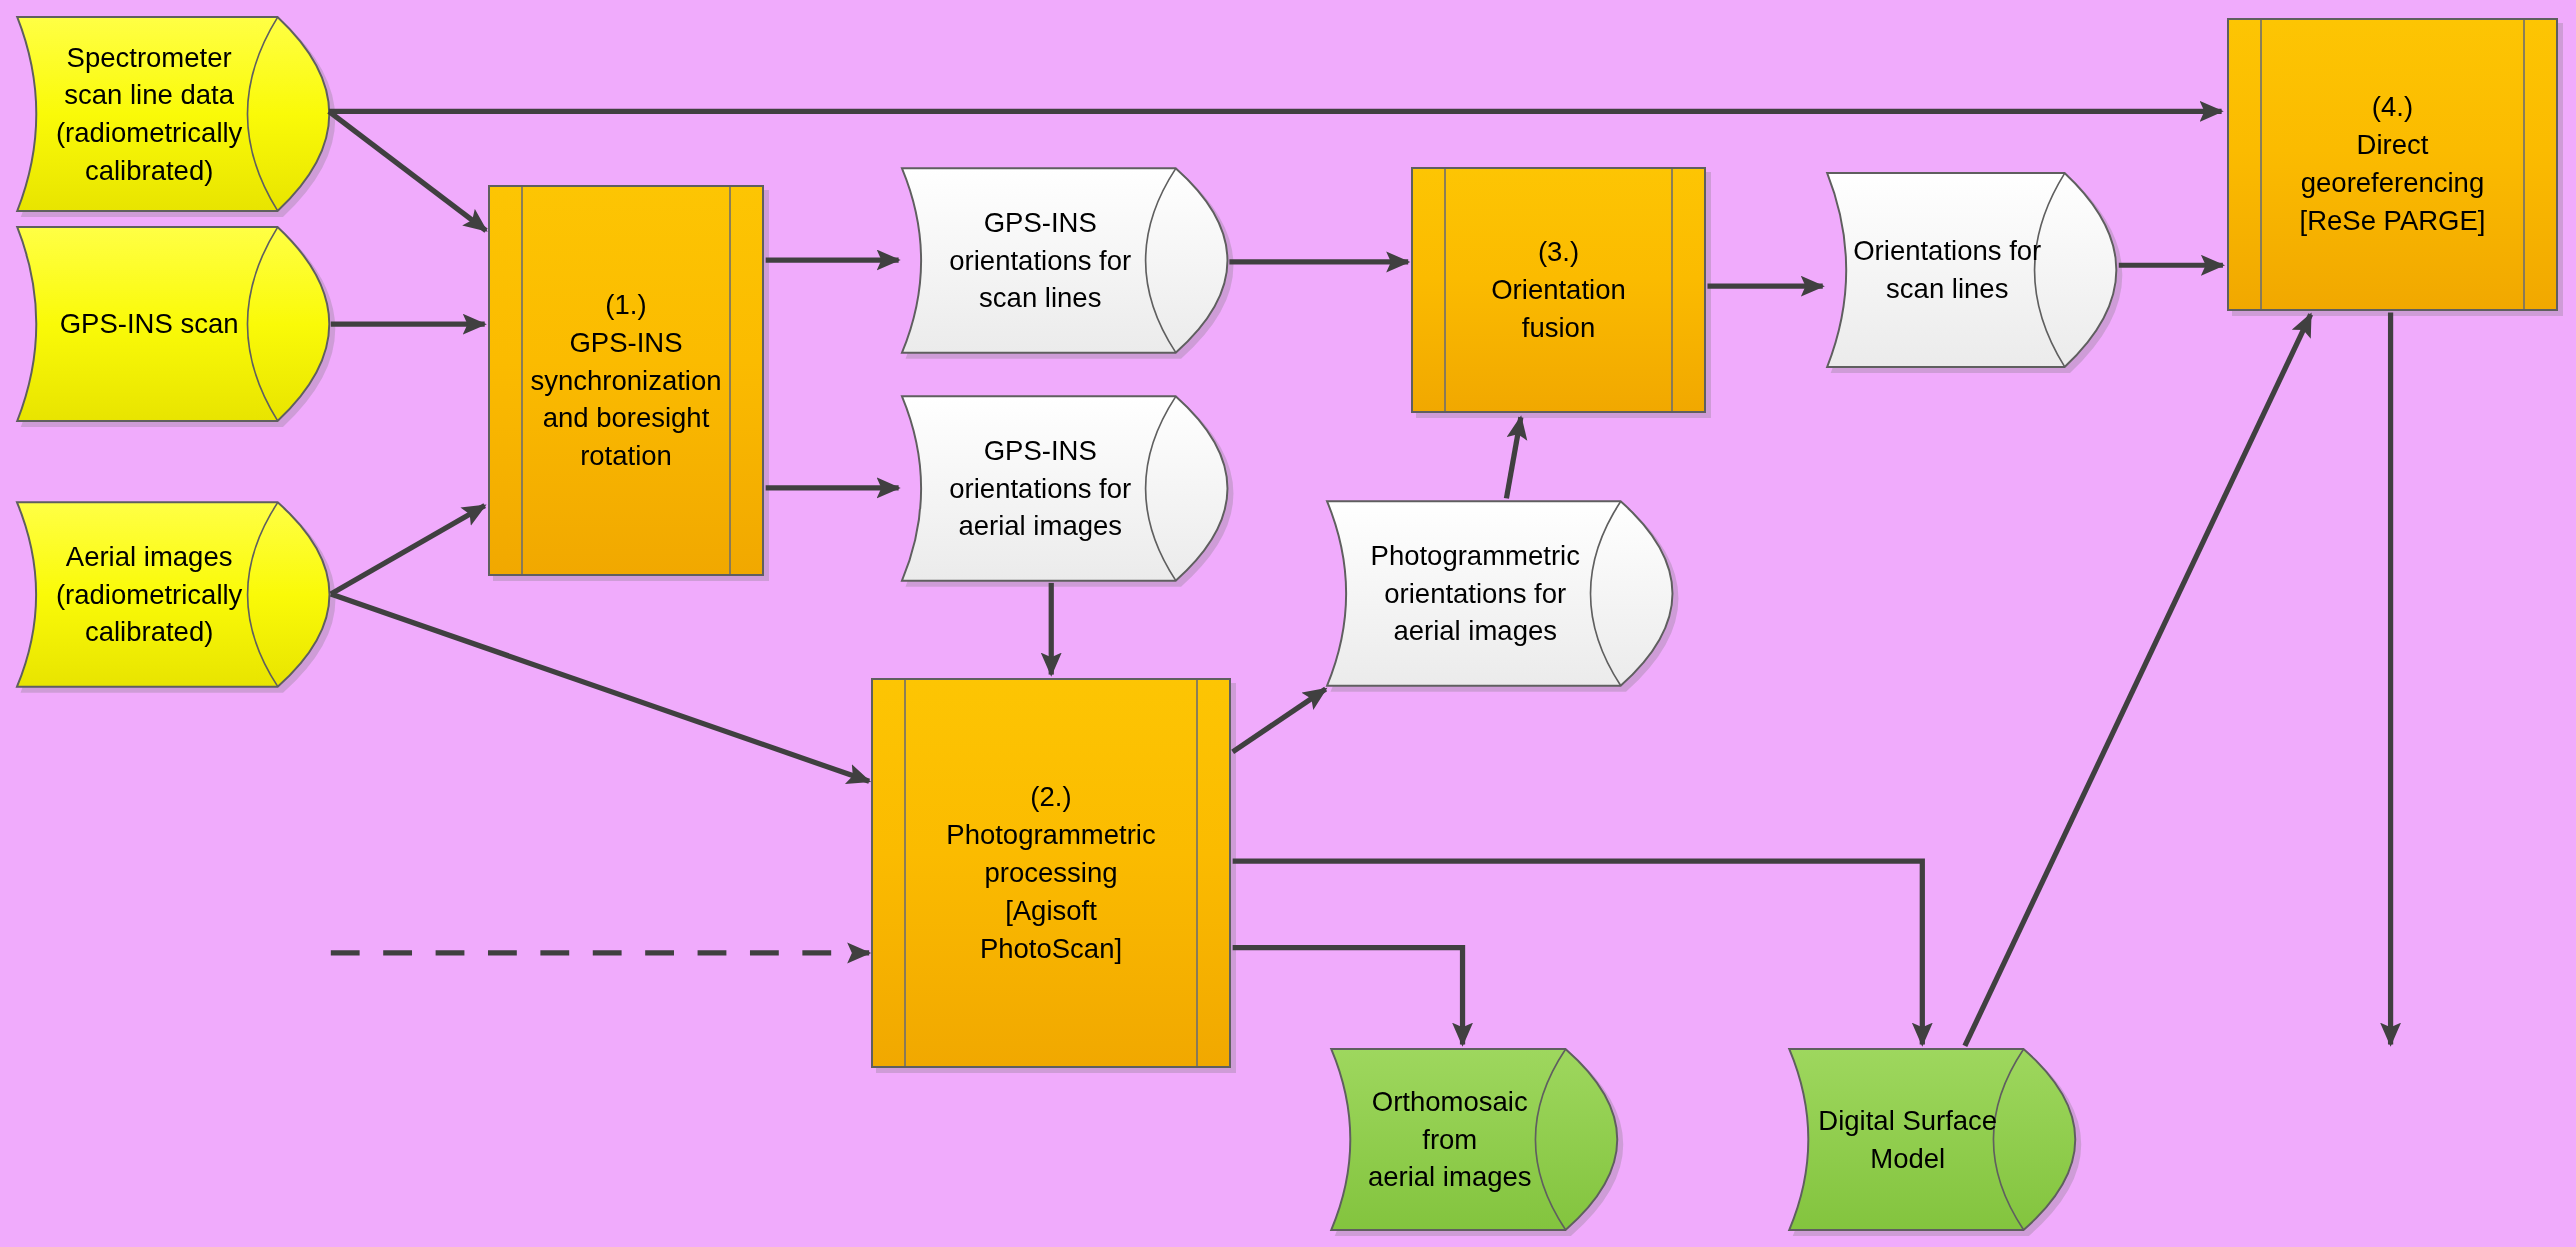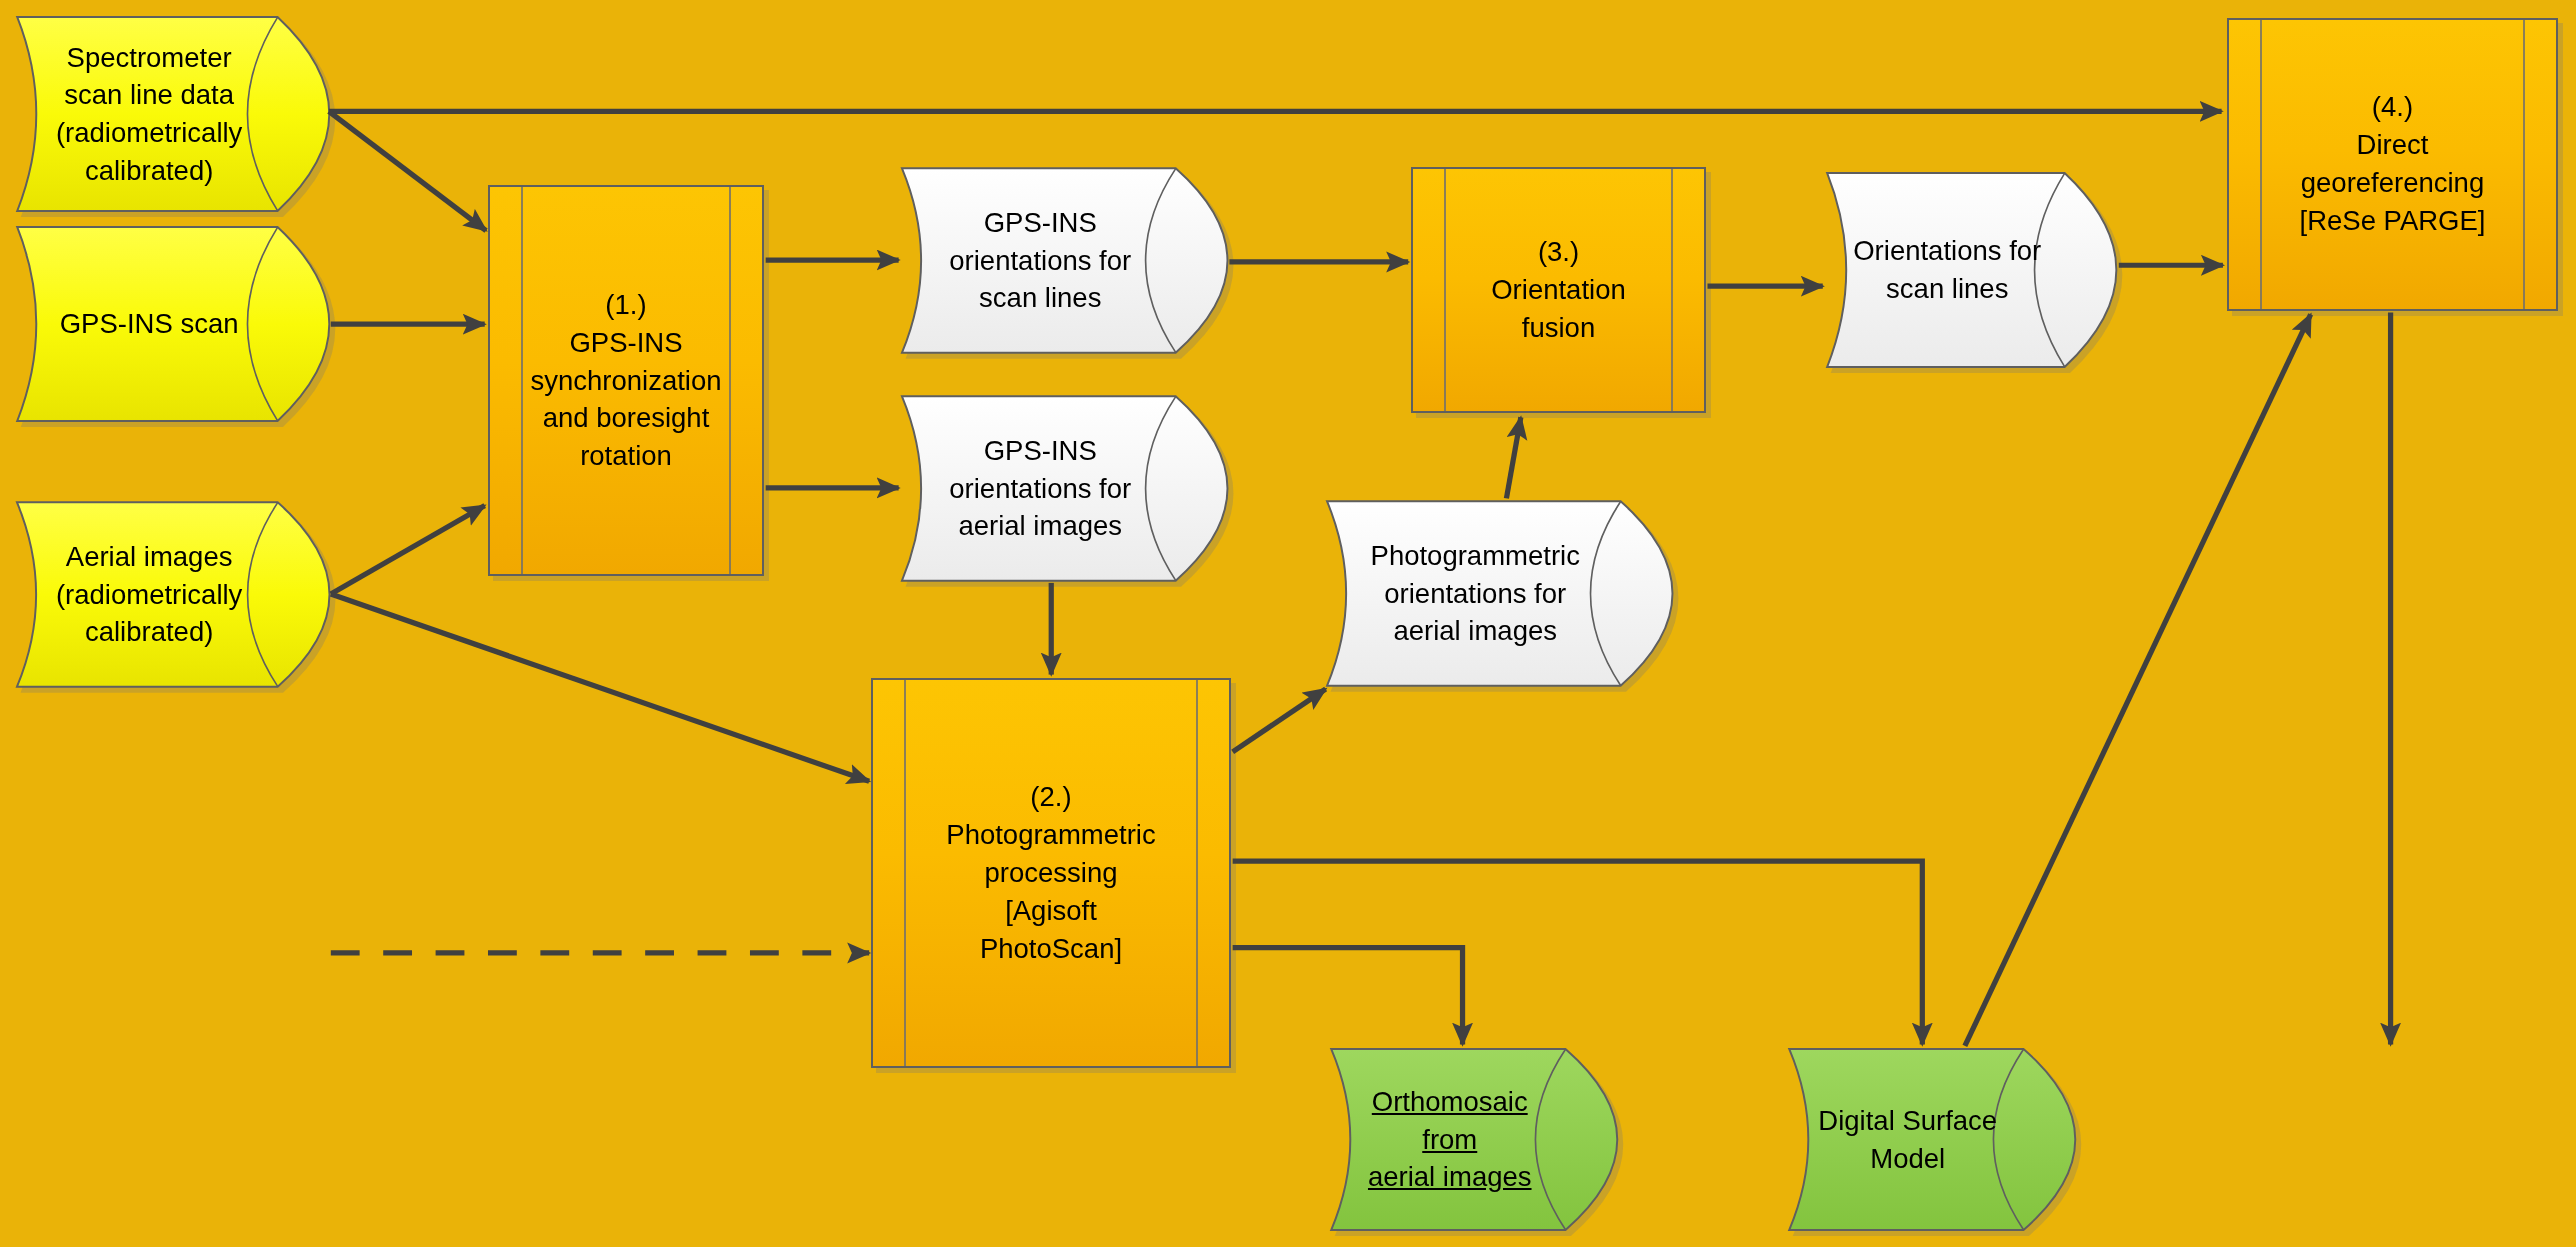--- a/index.html
+++ b/index.html
@@ -1,19 +1,19 @@
 <!DOCTYPE html>
 <html style="font-size:10.5px"><head>
 <meta charset="utf-8">
 <style>
   html,body{margin:0;padding:0;background:#ffffff;}
   #canvas{
     position:relative;
     width:2576px;height:1247px;
-    background:#eab308;
+    background:#f0abfc;
     font-family:"Liberation Sans", sans-serif;
     overflow:hidden;
   }
   .node{
     position:absolute;
     filter:drop-shadow(5.9px 5.2px 0.7px rgba(120,120,120,0.28));
     z-index:1;
   }
   .node .shape-svg{position:absolute;left:0;top:0;width:100%;height:100%;overflow:visible;}
   .node .label{
@@ -46,21 +46,21 @@
   #n-aerial  {left:16.4px;  top:501px;  width:314px; height:187px;}
   #n-gcp     {left:16.4px;  top:848px; width:314px; height:210px;}
   #n-box1    {left:488px; top:185px;  width:276px; height:391px;}
   #n-cyla    {left:901px;top:167px;  width:327px; height:187px;}
   #n-cylb    {left:901px;top:395px;  width:327px; height:187px;}
   #n-box2    {left:871px;top:678px; width:360px; height:390px;}
   #n-photoor {left:1326px;top:500px;  width:347px; height:187px;}
   #n-box3    {left:1411px;top:167px;  width:295px; height:246px;}
   #n-orient  {left:1826px;top:172px;  width:291px; height:196px;}
   #n-box4    {left:2227px;top:17.7px;   width:331px; height:293px;}
-  #n-ortho   {left:1330px;top:1048px; width:288px; height:183px;text-decoration:underline;}
+  #n-ortho   {left:1330px;top:1048px; width:288px; height:183px;}
   #n-dsm     {left:1788px;top:1048px; width:288px; height:183px;}
   #n-cube    {left:2224px;top:1048px; width:288px; height:183px;}
 
   #edge-layer{
     position:absolute;left:0;top:0;width:2576px;height:1247px;
     z-index:3;pointer-events:none;
   }
 </style>
 </head>
 <body>

